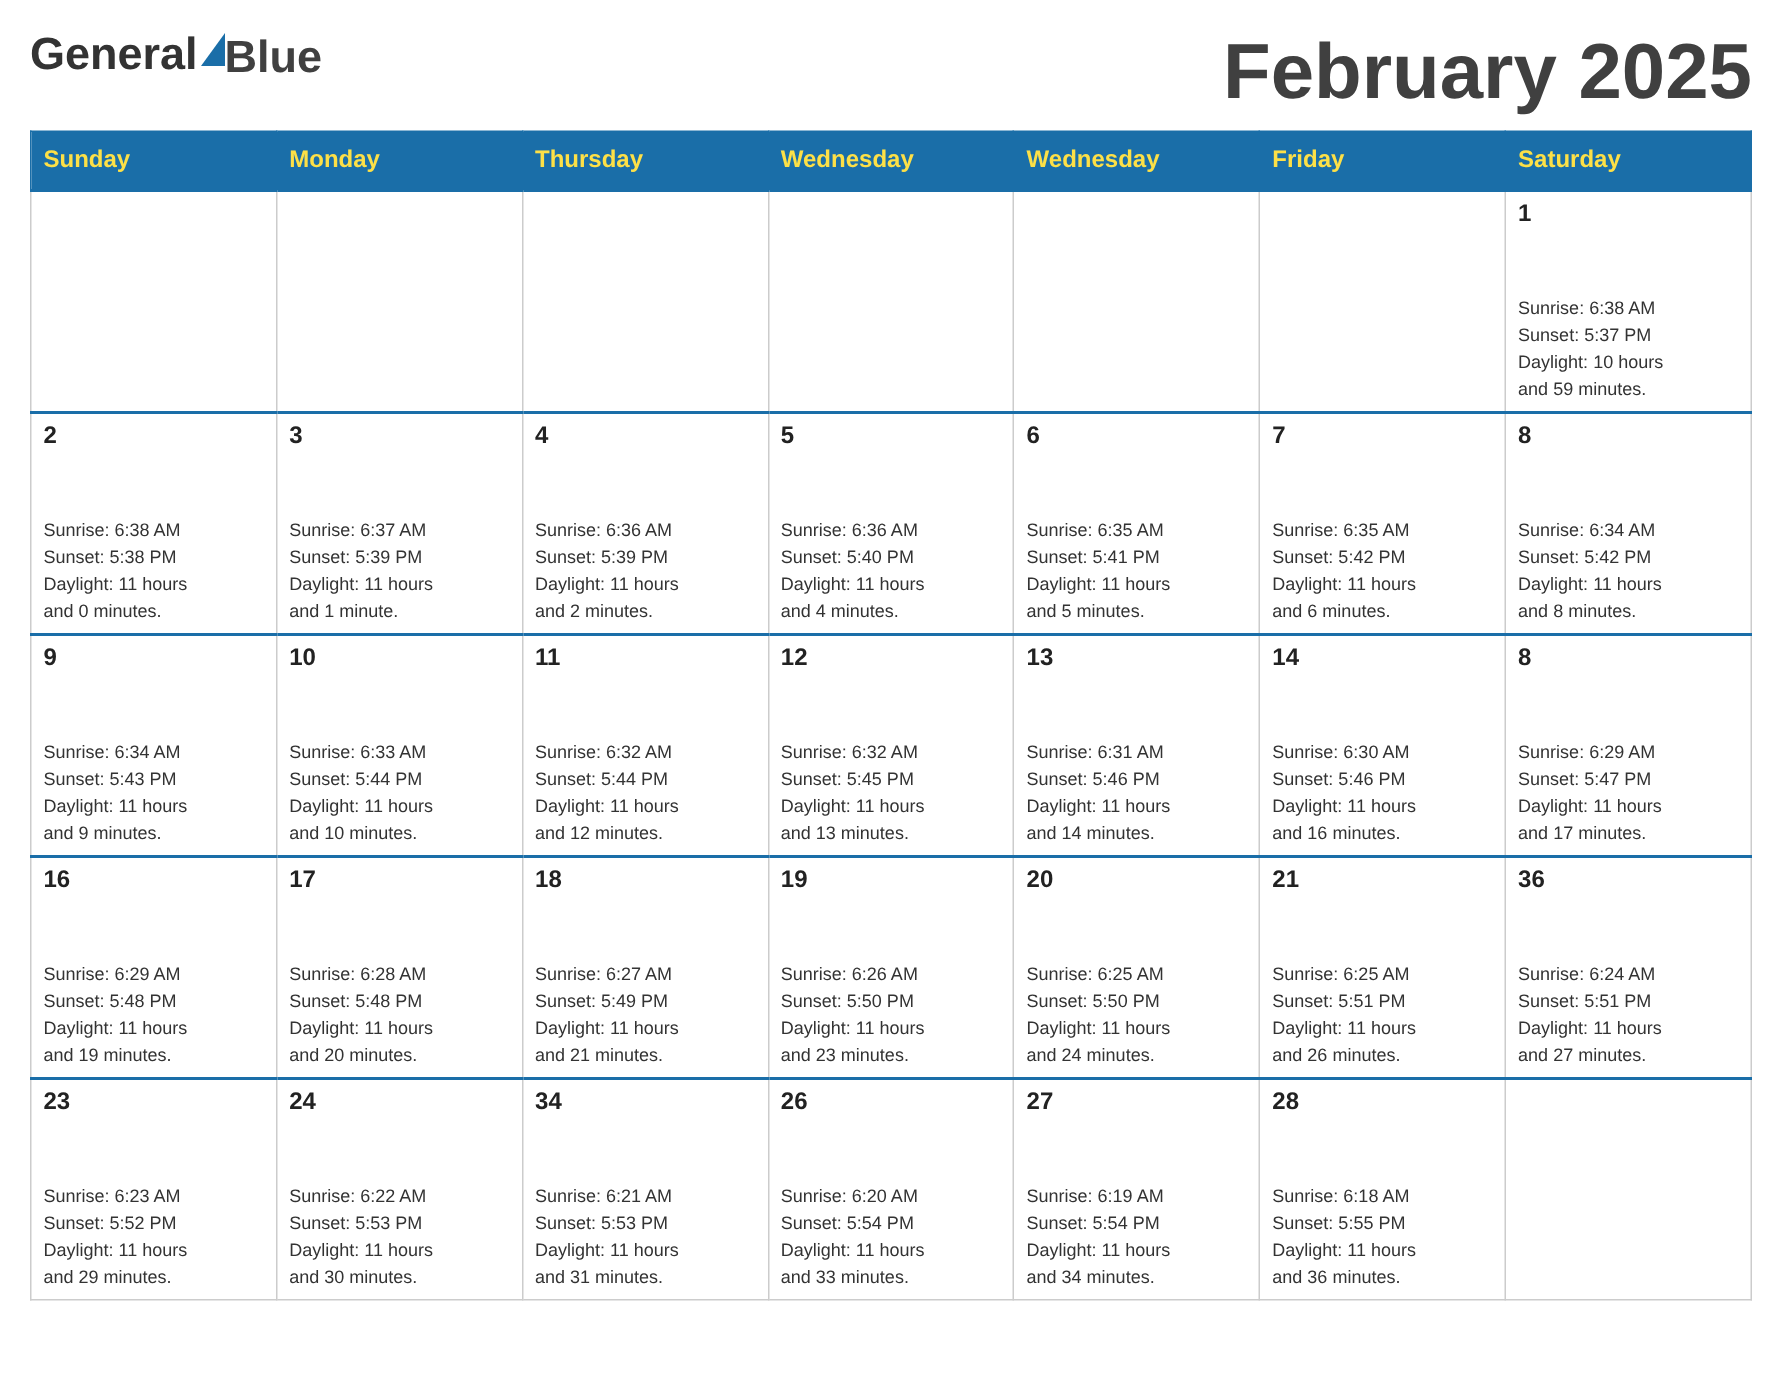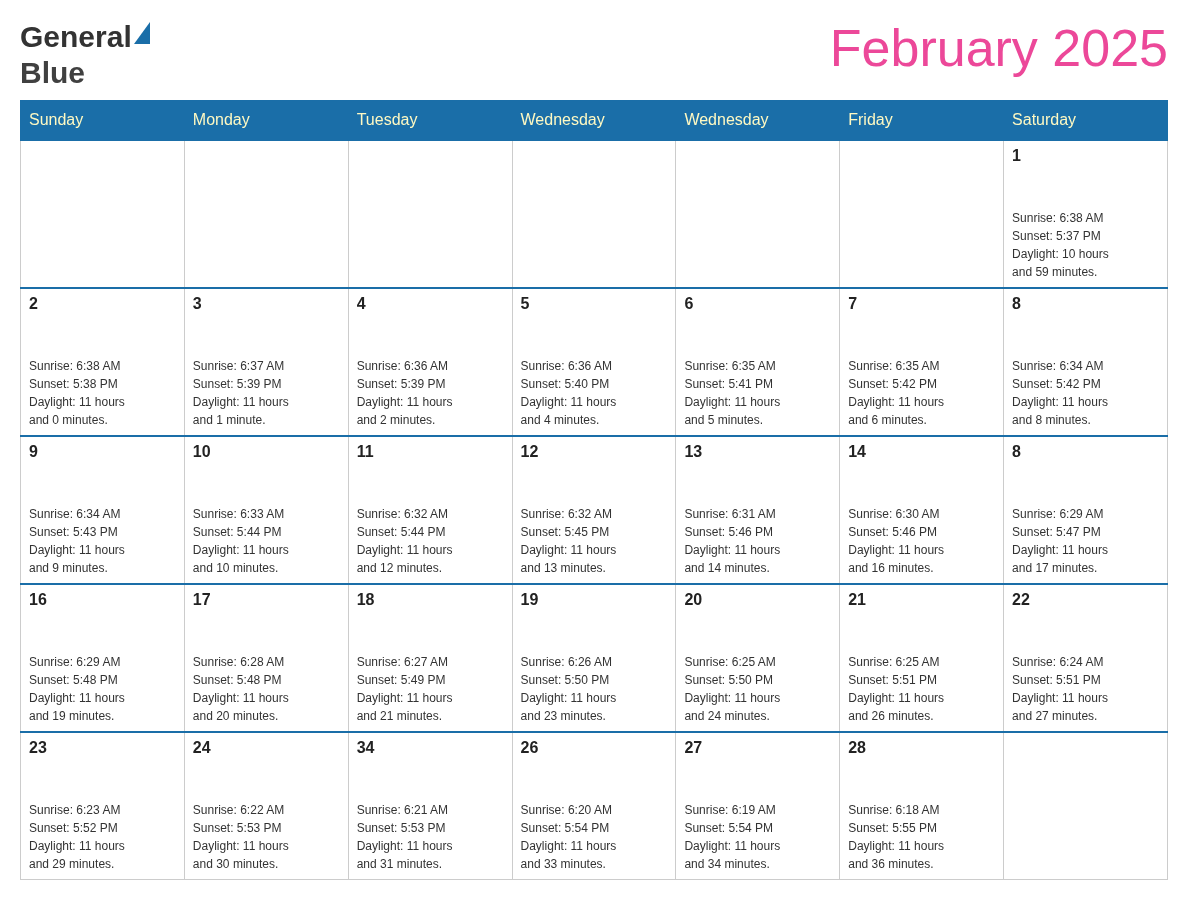--- a/index.html
+++ b/index.html
@@ -11,47 +11,46 @@
       min-height: 918px;
     }
     .header {
       display: flex;
       justify-content: space-between;
       align-items: flex-start;
       margin-bottom: 10px;
     }
     .logo {
       display: flex;
-      flex-direction: column;
       align-items: flex-start;
     }
     .title-block {
       text-align: right;
     }
     .title-block h1 {
       font-size: 52px;
-      font-weight: normal;
-      color: #ec4899;
+      font-weight: bold;
+      color: #404040;
       line-height: 1.1;
     }
     .title-block h2 {
       font-size: 22px;
       font-weight: normal;
       color: #444;
     }
     .calendar {
       width: 100%;
       border-collapse: collapse;
       margin-top: 10px;
     }
     .calendar th {
       background-color: #1a6ea8;
-      color: #fef9c3;
+      color: #fde047;
       font-size: 16px;
-      font-weight: normal;
+      font-weight: bold;
       padding: 10px 8px;
       text-align: left;
       border: 1px solid #1a6ea8;
     }
     .calendar td {
       border: 1px solid #ccc;
       vertical-align: top;
       padding: 6px 8px;
       width: 14.28%;
       min-height: 100px;
@@ -120,21 +119,21 @@
   <div class="title-block">
     <h1>February 2025</h1>
   </div>
 </div>
 
 <table class="calendar">
   <thead>
     <tr>
       <th>Sunday</th>
       <th>Monday</th>
-      <th>Tuesday</th>
+      <th>Thursday</th>
       <th>Wednesday</th>
       <th>Wednesday</th>
       <th>Friday</th>
       <th>Saturday</th>
     </tr>
   </thead>
   <tbody id="calendar-body">
   <tr class="week-row">
         <td class="empty-cell"></td>
         <td class="empty-cell"></td>
@@ -226,21 +225,21 @@
         </td>
         <td>
           <span class="day-number">20</span>
           <div class="day-info">Sunrise: 6:25 AM<br>Sunset: 5:50 PM<br>Daylight: 11 hours<br>and 24 minutes.</div>
         </td>
         <td>
           <span class="day-number">21</span>
           <div class="day-info">Sunrise: 6:25 AM<br>Sunset: 5:51 PM<br>Daylight: 11 hours<br>and 26 minutes.</div>
         </td>
         <td>
-          <span class="day-number">22</span>
+          <span class="day-number">36</span>
           <div class="day-info">Sunrise: 6:24 AM<br>Sunset: 5:51 PM<br>Daylight: 11 hours<br>and 27 minutes.</div>
         </td>
       </tr>
       <tr class="week-row">
         <td>
           <span class="day-number">23</span>
           <div class="day-info">Sunrise: 6:23 AM<br>Sunset: 5:52 PM<br>Daylight: 11 hours<br>and 29 minutes.</div>
         </td>
         <td>
           <span class="day-number">24</span>

